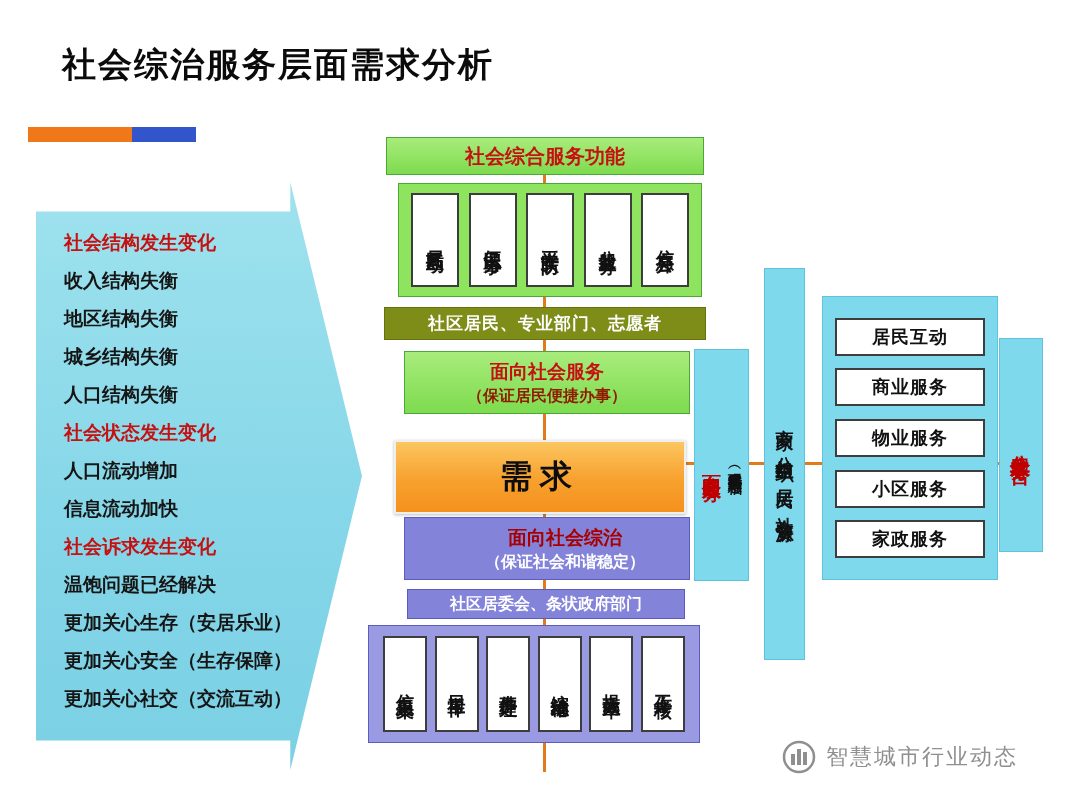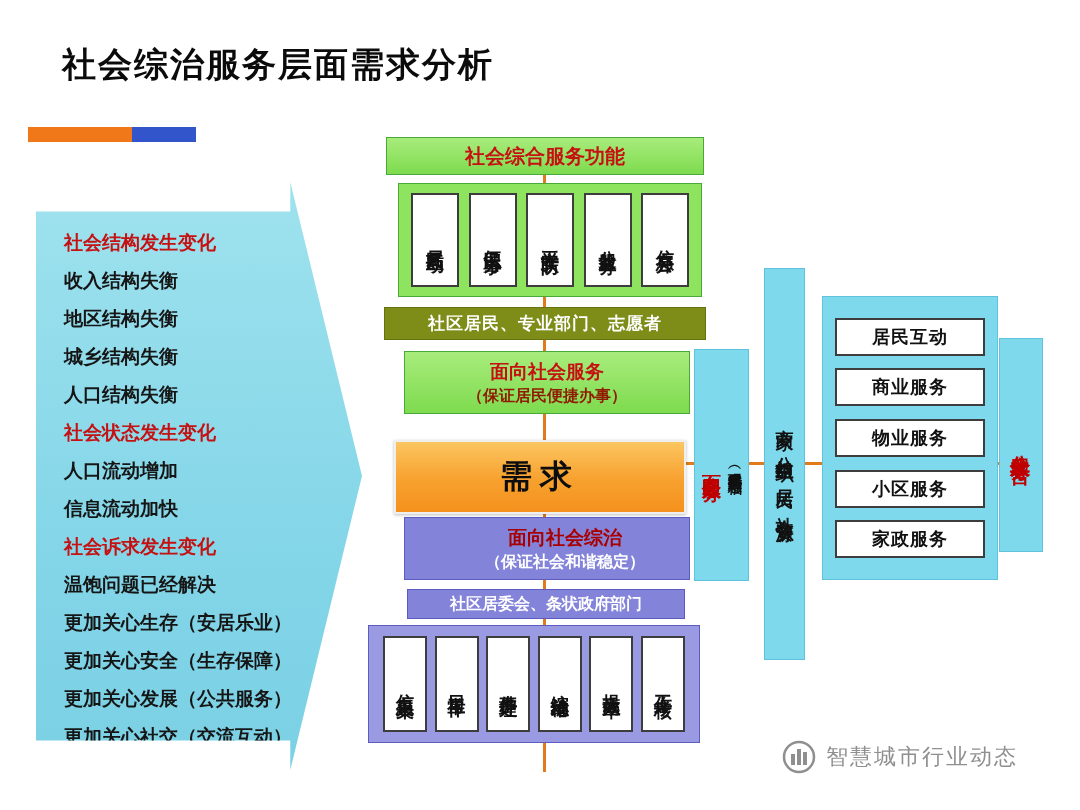--- a/index.html
+++ b/index.html
@@ -99,21 +99,20 @@
         <div class="arrow-item">地区结构失衡</div>
         <div class="arrow-item">城乡结构失衡</div>
         <div class="arrow-item">人口结构失衡</div>
         <div class="arrow-item em">社会状态发生变化</div>
         <div class="arrow-item">人口流动增加</div>
         <div class="arrow-item">信息流动加快</div>
         <div class="arrow-item em">社会诉求发生变化</div>
         <div class="arrow-item">温饱问题已经解决</div>
         <div class="arrow-item">更加关心生存（安居乐业）</div>
         <div class="arrow-item">更加关心安全（生存保障）</div>
-        <div class="arrow-item">更加关心发展（公共服务）</div>
         <div class="arrow-item">更加关心社交（交流互动）</div>
       </div>
   </div>
 
   <div id="top-header" class="abs green-box fc z1">社会综合服务功能</div>
 
   <div id="service-functions" class="abs z1">
       <div class="vbox">居民互动</div>
       <div class="vbox">便民办事</div>
       <div class="vbox">平安联防</div>

